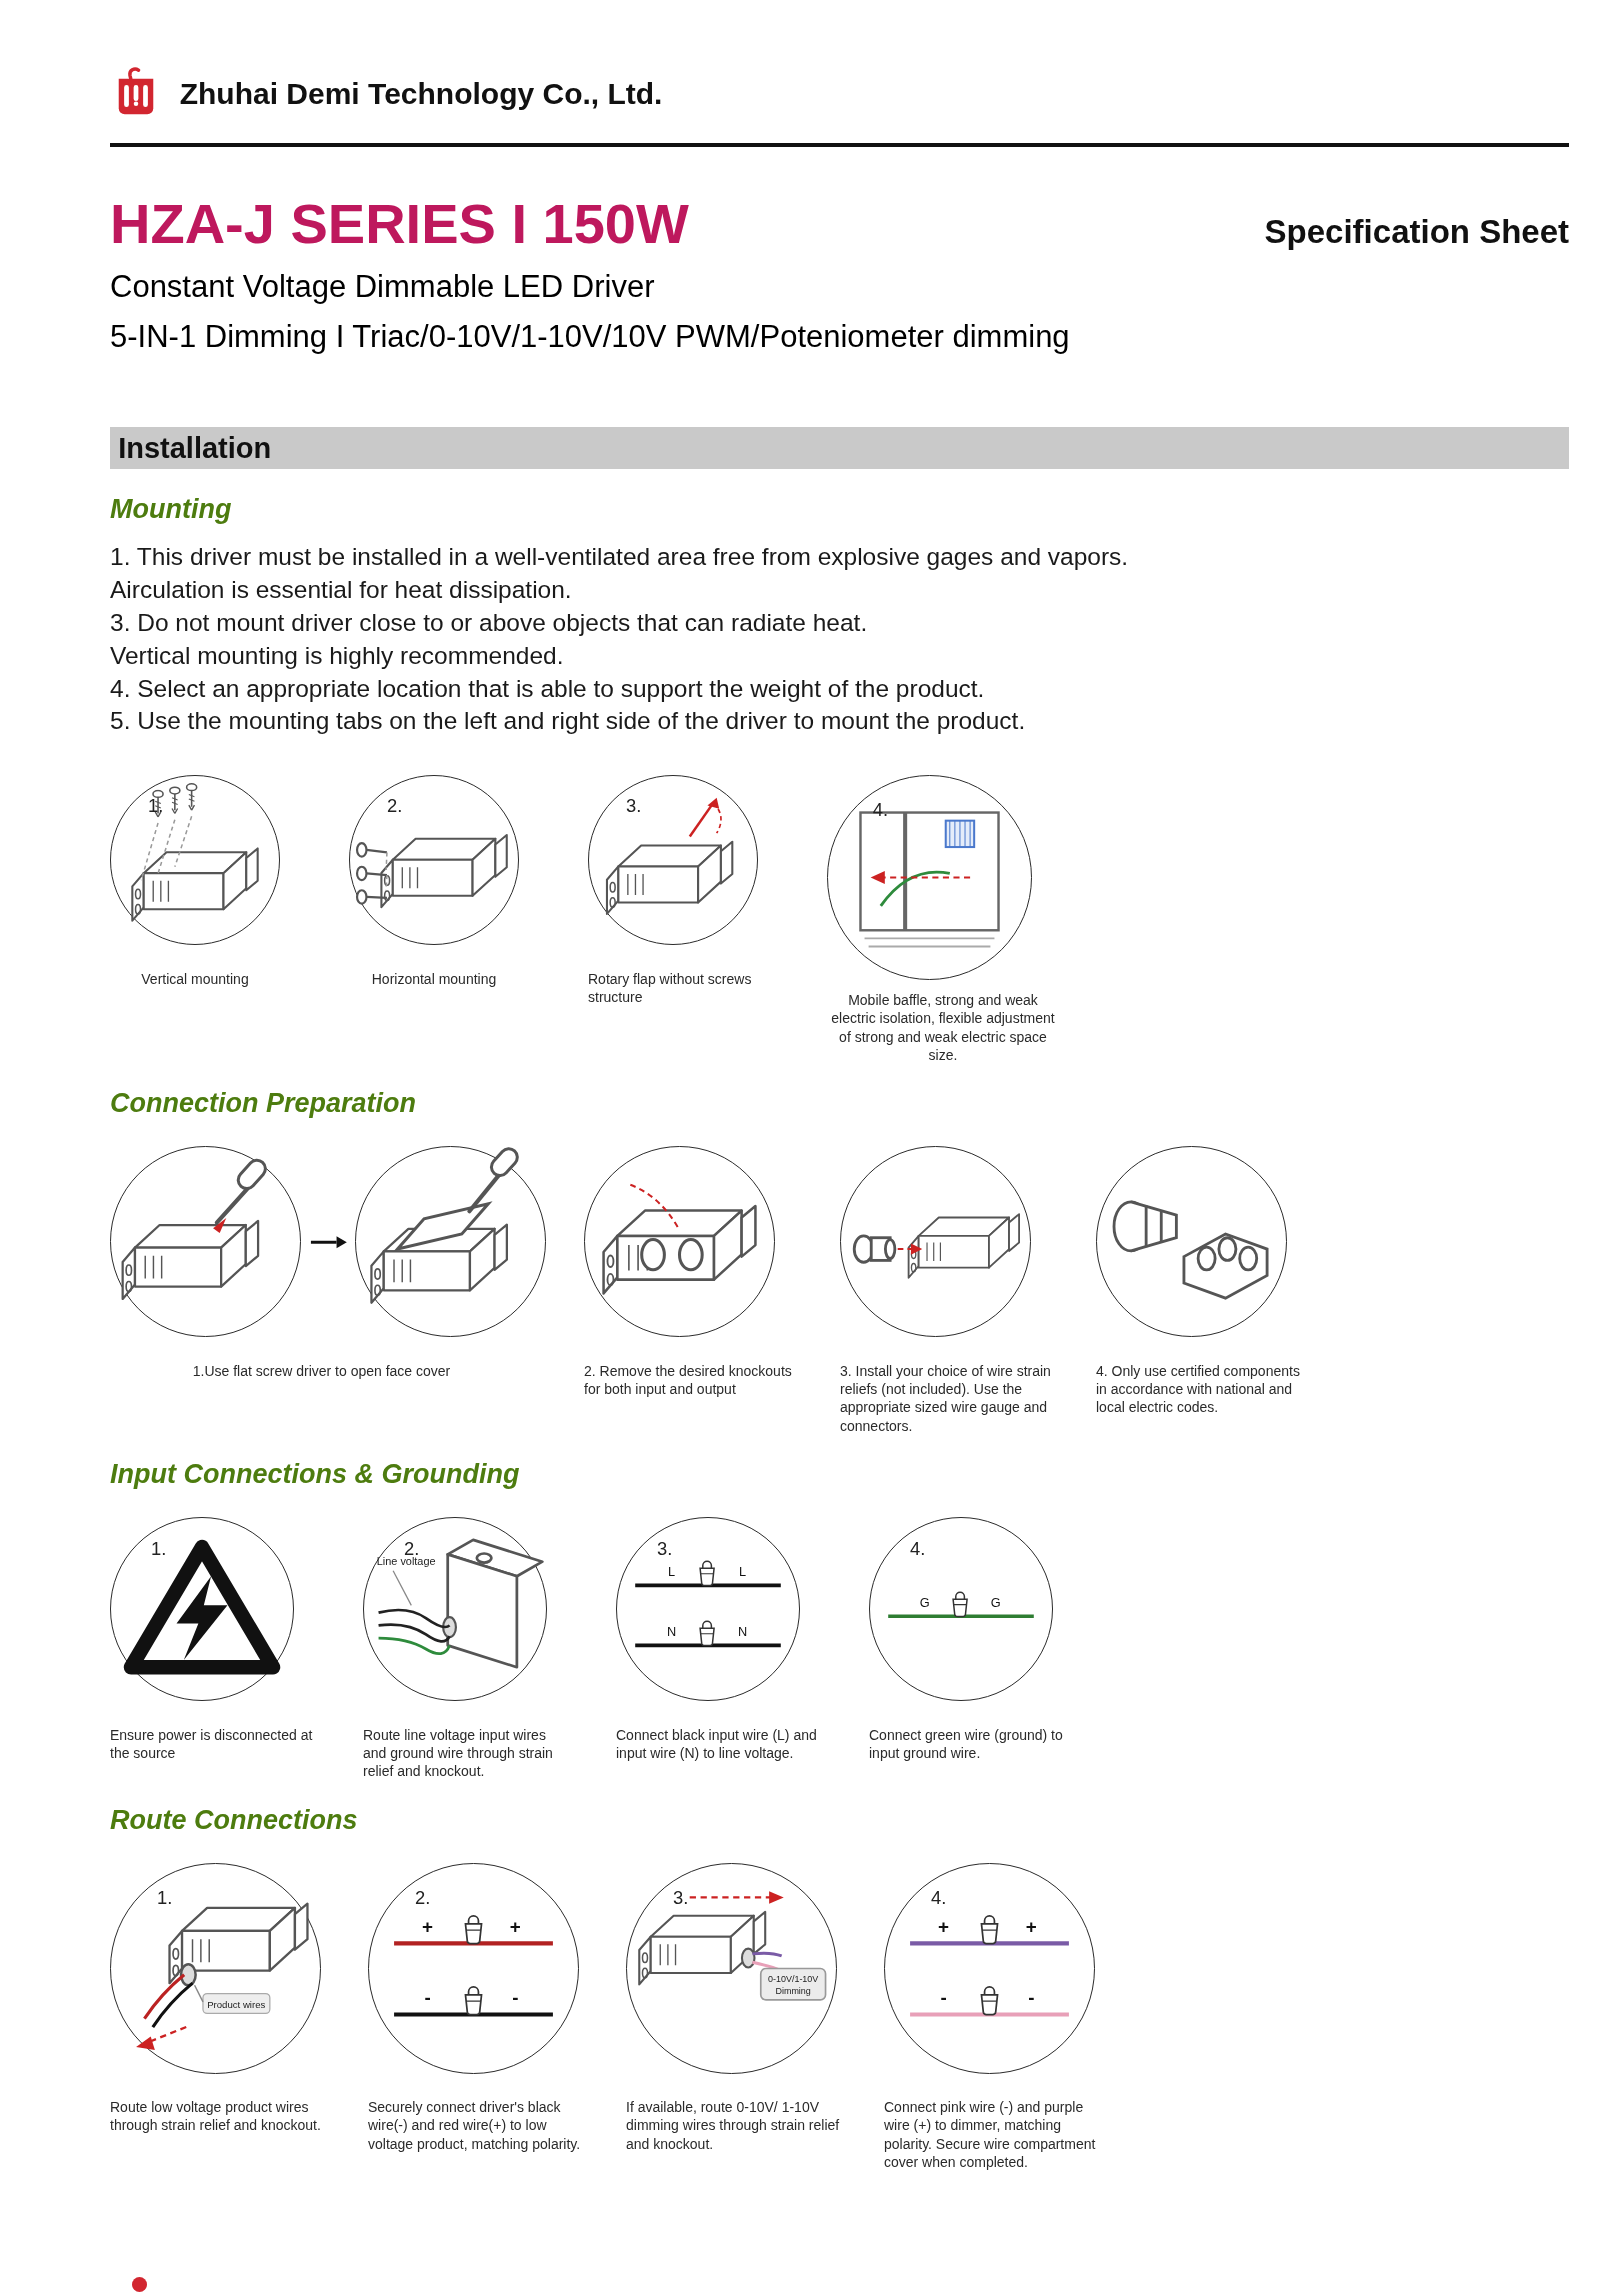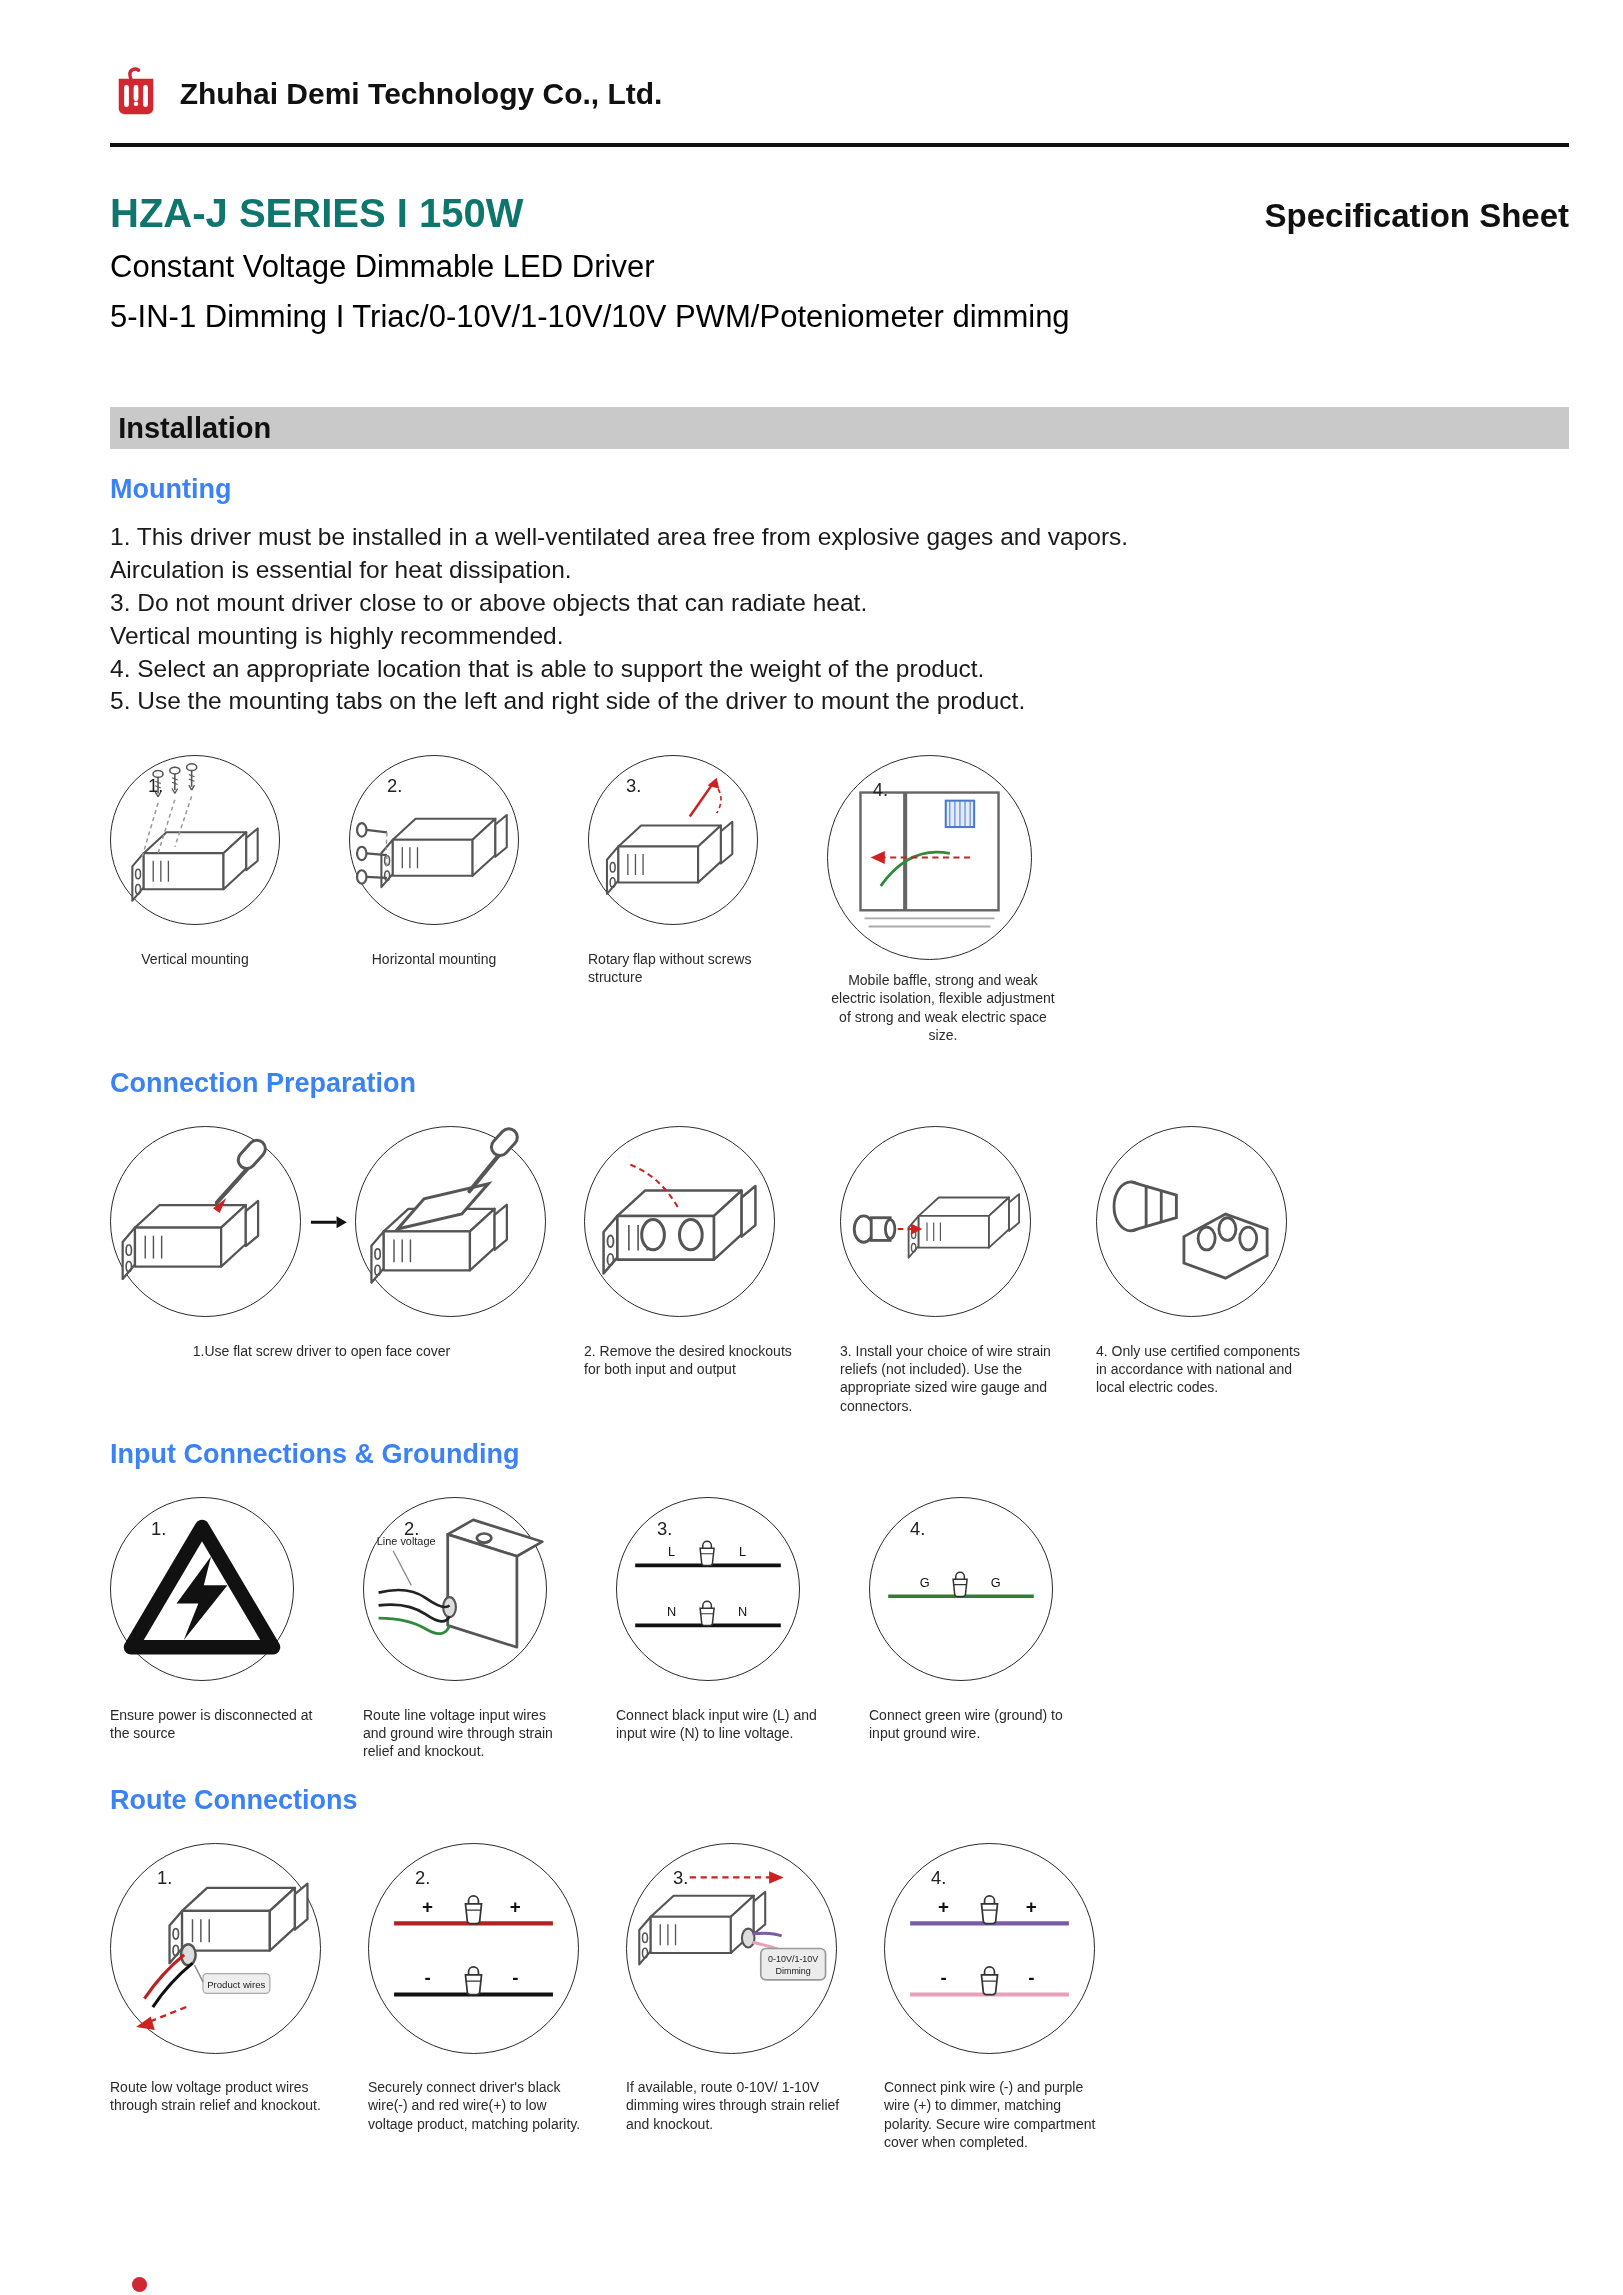--- a/index.html
+++ b/index.html
@@ -10,27 +10,27 @@
     padding:65px 82px 0 82px;
     display:flex; flex-direction:column; position:relative;margin-left:28px;
   }
   
   .hdr { display:flex; align-items:center; gap:17.7px; }
   .hdr-logo { width:52px; height:57px; flex:0 0 auto; }
   .hdr-company { font-size:30px; font-weight:bold; color:#111; }
   .hdr-rule { height:4.1px; background:#111; margin-top:20.5px; }
   
   .titleblock { margin-top:44px; display:flex; justify-content:space-between; align-items:baseline; }
-  .product-title { font-size:40px; font-weight:bold; color:#0f766e; }
+  .product-title { font-size:56px; font-weight:bold; color:#be185d; }
   .sheet-label { font-size:33px; font-weight:bold; color:#111; }
   .subtitle { font-size:31px; margin-top:13.6px; color:#000000; }
   
   .bar { margin-top:72px; background:#c9c9c9; font-size:29px; font-weight:bold; color:#111; padding:4.8px 8.2px; }
   
-  .sec-heading { font-size:27px; font-weight:bold; color:#3b82f6; margin-top:24.5px; }
+  .sec-heading { font-size:27px; font-weight:bold; color:#4d7c0f; margin-top:24.5px;font-style:italic; }
   
   .body-lines { margin-top:16.4px; font-size:24.5px; line-height:1.34; color:#1a1a1a; }
   
   .figrow { display:flex; align-items:flex-start; }
   .m-row { gap:34px; margin-top:37px; }
   .prep-row { gap:38px; margin-top:27px; }
   .in-row { gap:48px; margin-top:27px; }
   .out-row { gap:33px; margin-top:27px; }
   .fig { display:flex; flex-direction:column; position:relative; }
   .circ { border:1.7px solid #2b2b2b; border-radius:50%; position:relative; background:#fff; flex:0 0 auto; }

